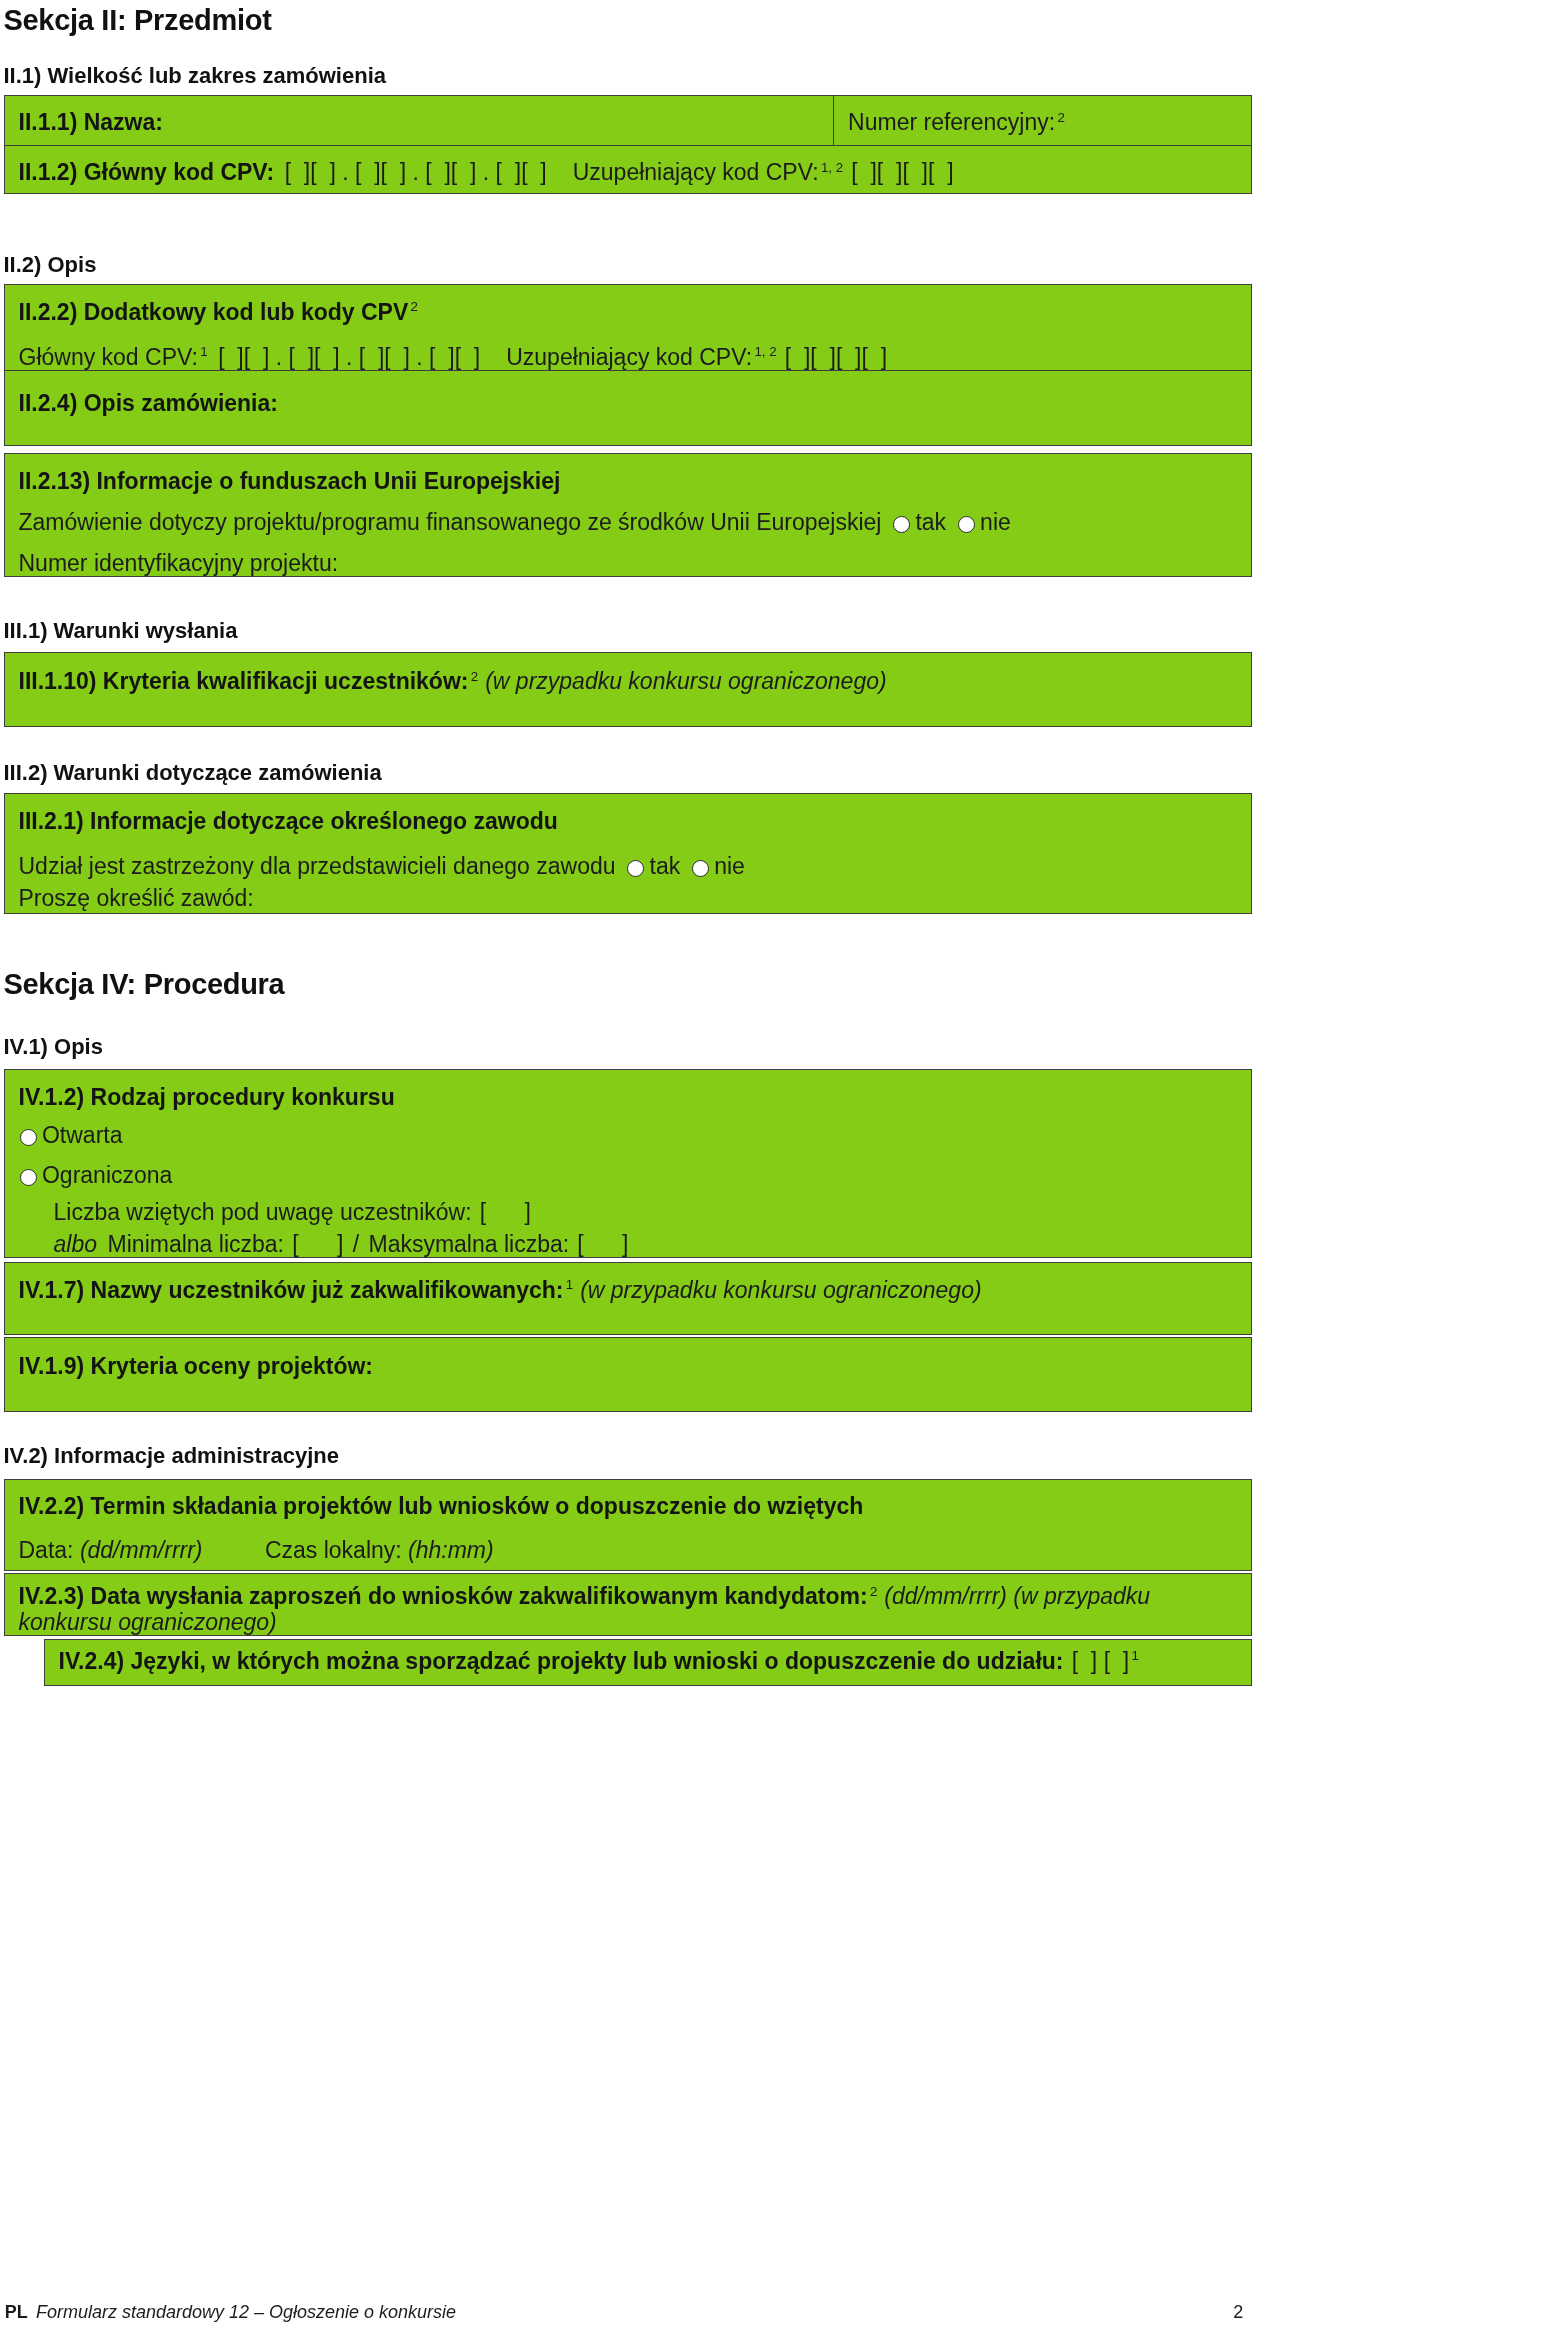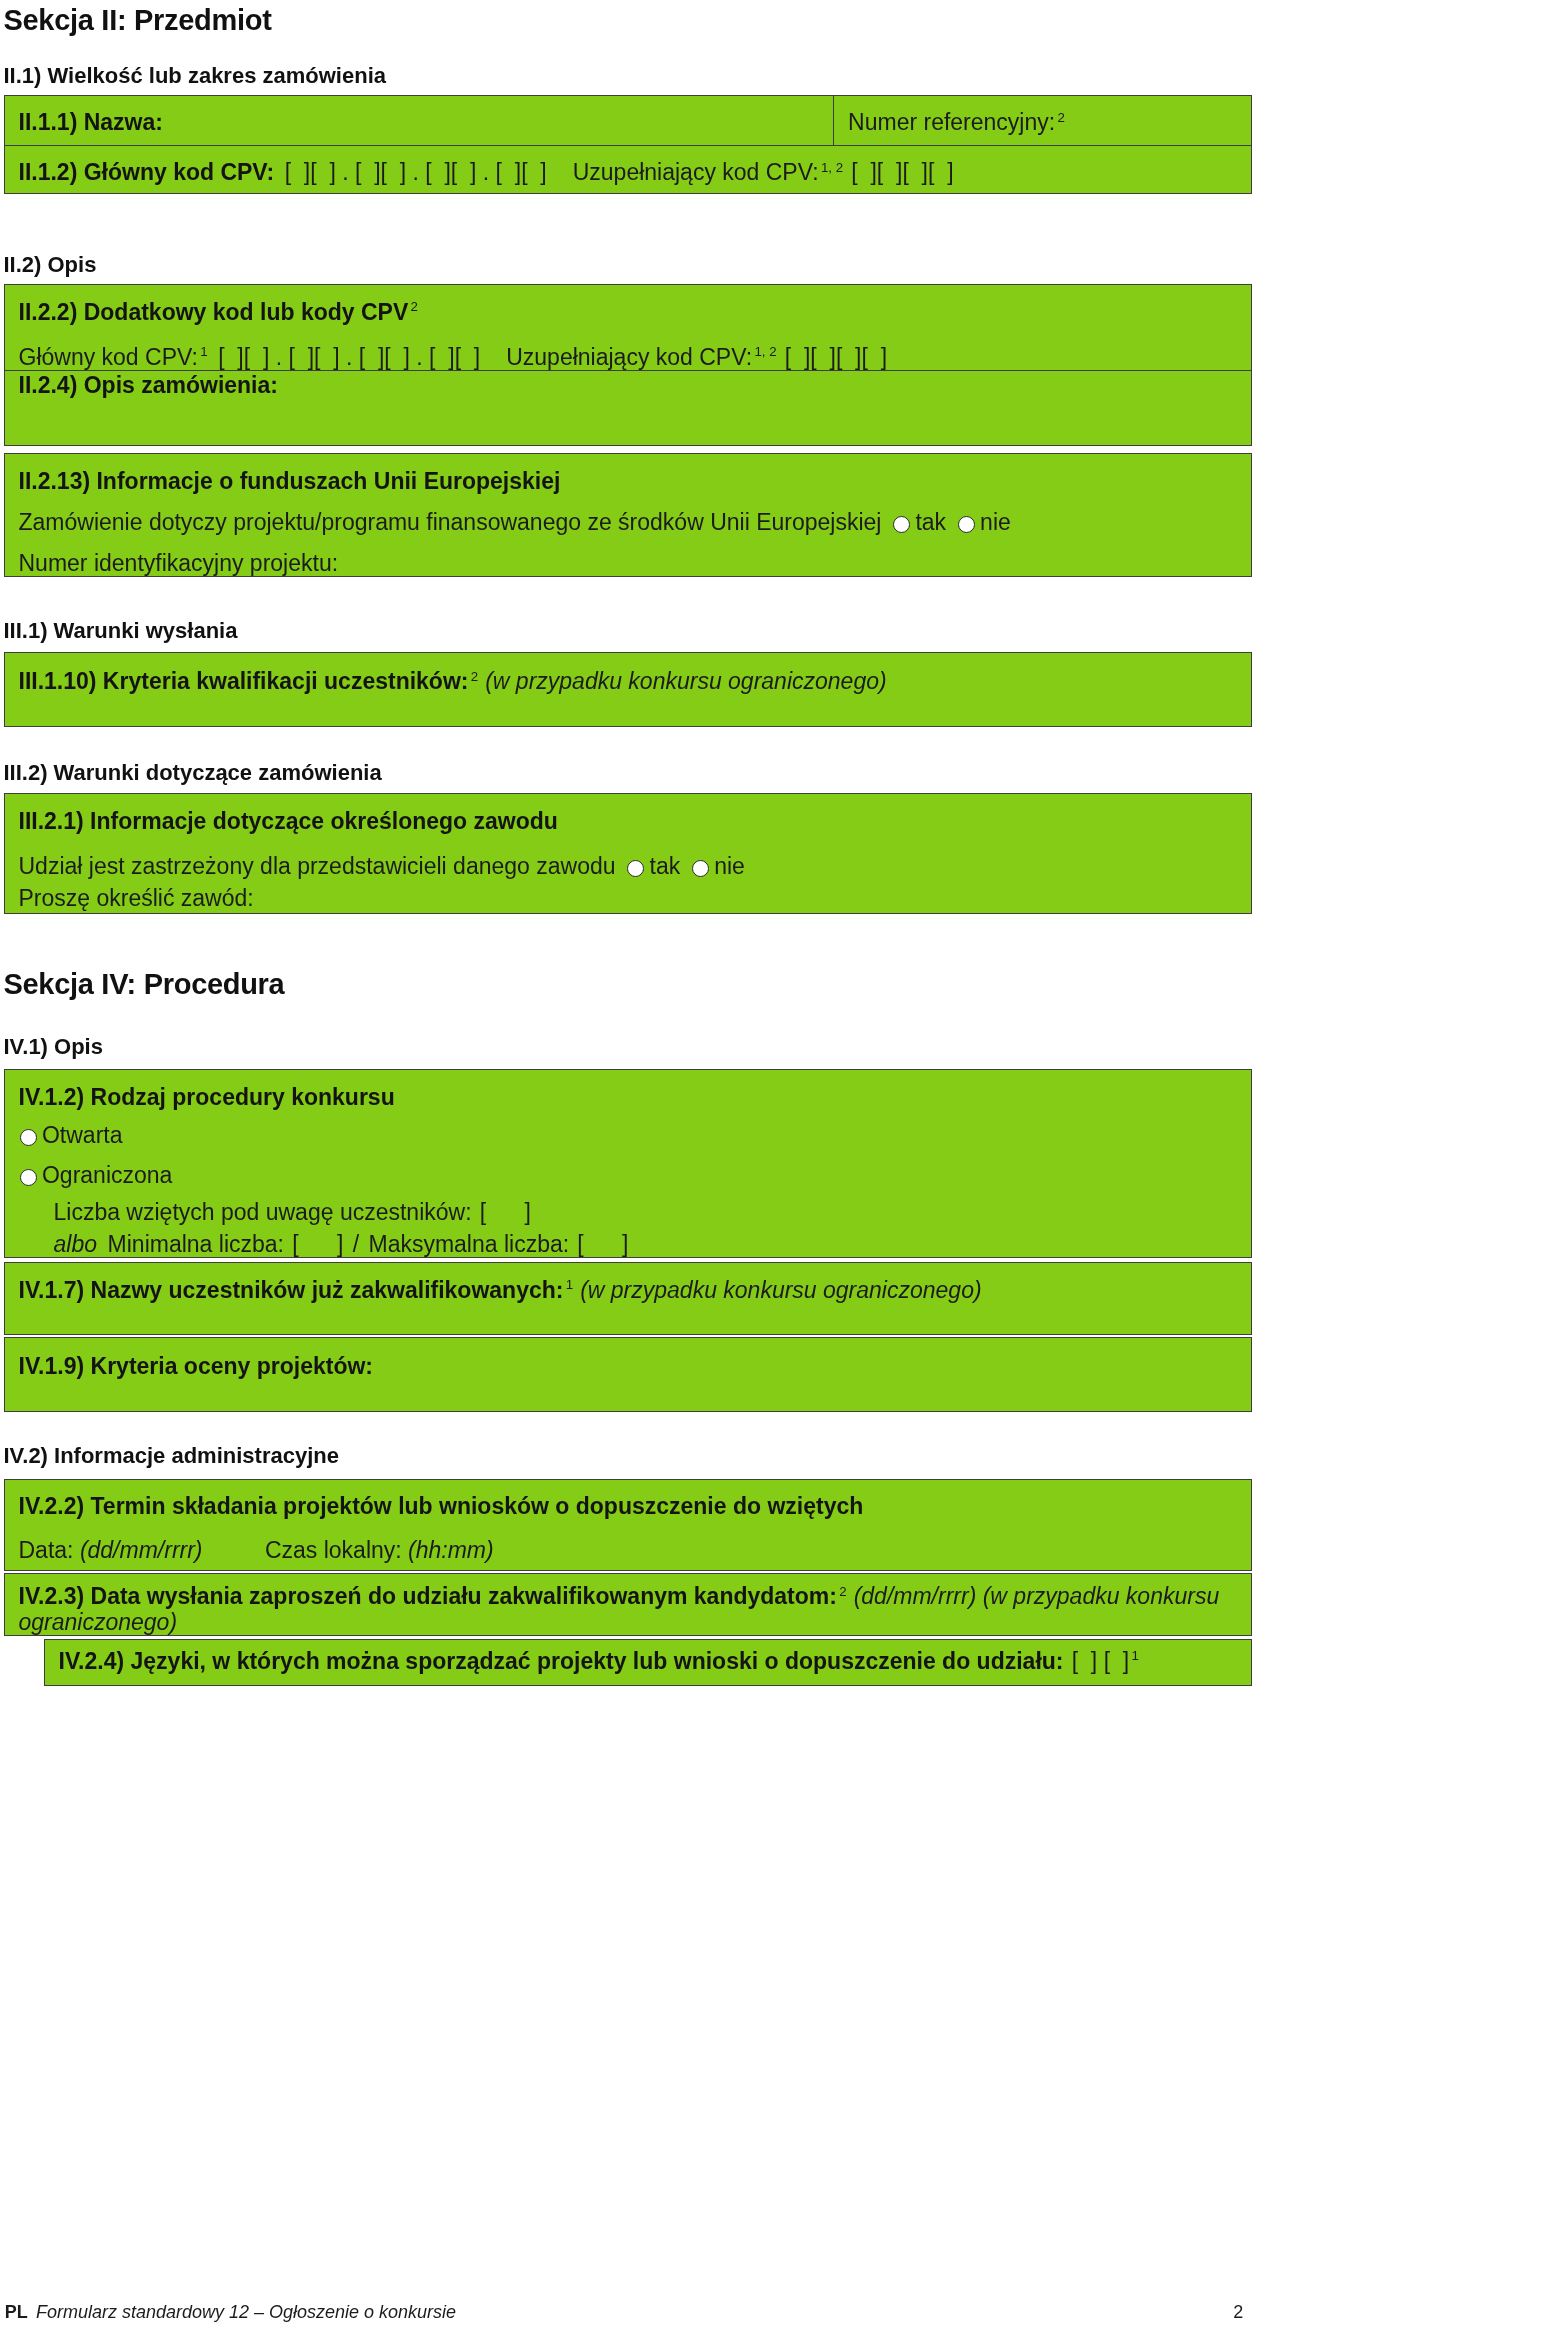--- a/index.html
+++ b/index.html
@@ -36,21 +36,21 @@
   .supp-label{margin-left:26px;}
   .slash{margin:0 9.4px;}
   .albo-gap{margin-right:10.6px;text-align:right;}
   
   .rowA1{min-height:49px;}
   .rowA2{min-height:48px;}
   .tableA{margin-top:8.2px;}
   .h2-ii2{margin-top:59px;}
   .boxB{margin-top:7px;}
   .rowB1{min-height:82px;padding-top:14px;}
-  .rowB2{min-height:75px;padding-top:1px;}
+  .rowB2{min-height:75px;padding-top:19px;}
   .boxC{margin-top:7px;min-height:124px;padding:14px 5.9px 0 14px;}
   .h1-s3{margin-top:50px;}
   .h2-iii1{margin-top:42px;}
   .boxD{margin-top:9.4px;min-height:75px;padding:15.3px 5.9px 0 14px;}
   .h2-iii2{margin-top:34px;}
   .boxE{margin-top:8.2px;min-height:121px;padding:14px 5.9px 0 14px;}
   .h1-s4{margin-top:54px;}
   .h2-iv1{margin-top:34px;}
   .boxF{margin-top:10.6px;min-height:187px;padding:14px 5.9px 0 14px;}
   .boxG{margin-top:3.5px;min-height:73px;padding:14px 5.9px 0 14px;}
@@ -182,21 +182,21 @@
     </div>
     <div class="line">
       <span>Data:</span>
       <span class="it">(dd/mm/rrrr)</span>
       <span class="gap-czas">Czas lokalny:</span>
       <span class="it">(hh:mm)</span>
     </div>
   </div>
 
   <div class="box boxJ">
-    <span class="lb">IV.2.3) Data wysłania zaproszeń do udziału zakwalifikowanym kandydatom:</span><sup>2</sup><span class="note">(dd/mm/rrrr) (w przypadku konkursu ograniczonego)</span>
+    <span class="lb">IV.2.3) Data wysłania zaproszeń do wniosków zakwalifikowanym kandydatom:</span><sup>2</sup><span class="note">(dd/mm/rrrr) (w przypadku konkursu ograniczonego)</span>
   </div>
 
   <div class="box boxK">
     <span class="lb">IV.2.4) Języki, w których można sporządzać projekty lub wnioski o dopuszczenie do udziału:</span><span class="brk2">[  ] [  ]</span><sup>1</sup>
   </div>
 
   <div class="footer">
     <div>
       <span class="pl">PL</span><span class="ftitle">Formularz standardowy 12 – Ogłoszenie o konkursie</span>
     </div>

